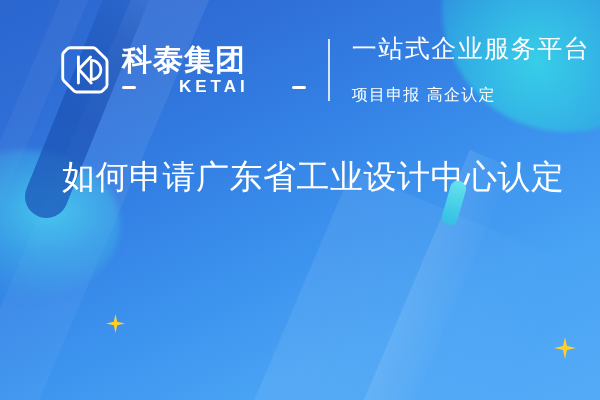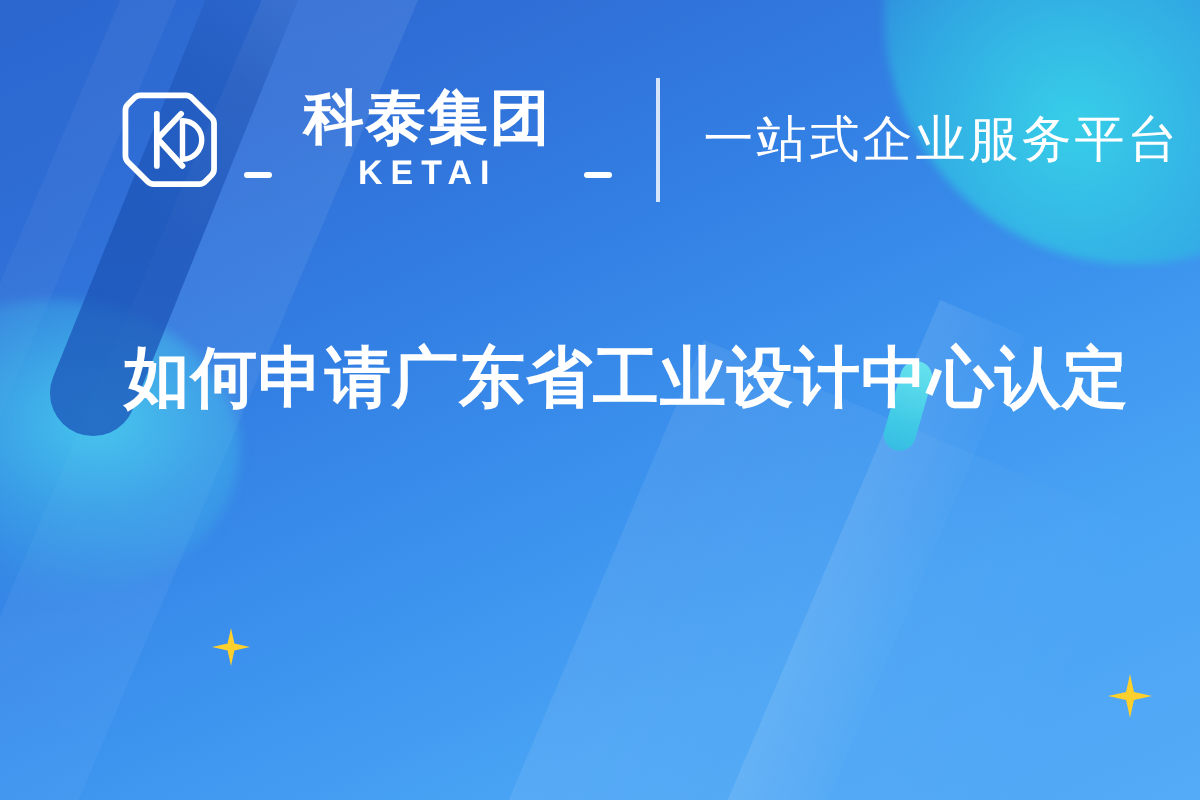--- a/index.html
+++ b/index.html
@@ -149,21 +149,20 @@
     height: 54px;
     flex: 0 0 54px;
     margin-right: 10px;
   }
 
   .brand-text {
     display: flex;
     flex-direction: column;
     justify-content: center;
     height: 58px;
-    text-align: center;
   }
 
   .brand-cn {
     font-size: 30px;
     line-height: 32px;
     font-weight: bold;
     color: #ffffff;
     letter-spacing: 1px;
     font-family: "Liberation Sans", "DejaVu Sans", sans-serif;
     white-space: nowrap;
@@ -230,26 +229,25 @@
 
   #headline {
     position: absolute;
     left: 62px;
     top: 158px;
     width: 500px;
   }
   .headline-line {
     font-size: 33px;
     line-height: 38px;
-    font-weight: bold;
+    font-weight: normal;
     color: #ffffff;
     letter-spacing: 0.5px;
     white-space: nowrap;
     font-family: "DejaVu Sans", "Liberation Sans", sans-serif;
-    margin-top: 12px;
   }
 </style>
 </head>
 <body>
 
 <div id="banner">
 
   <div class="diag-stripe s1"></div>
   <div class="diag-stripe s2"></div>
   <div class="diag-stripe s3"></div>
@@ -284,20 +282,21 @@
           <span class="brand-en">KETAI</span>
           <span class="rule"></span>
         </div>
       </div>
     </div>
 
     <div class="divider"></div>
 
     <div class="tagline-block">
       <div class="tagline-main">一站式企业服务平台</div>
+      <div class="tagline-sub">项目申报 高企认定</div>
     </div>
 
   </div>
 
   <div id="headline">
     <div class="headline-line">如何申请广东省工业设计中心认定</div>
   </div>
 
 </div>
 

